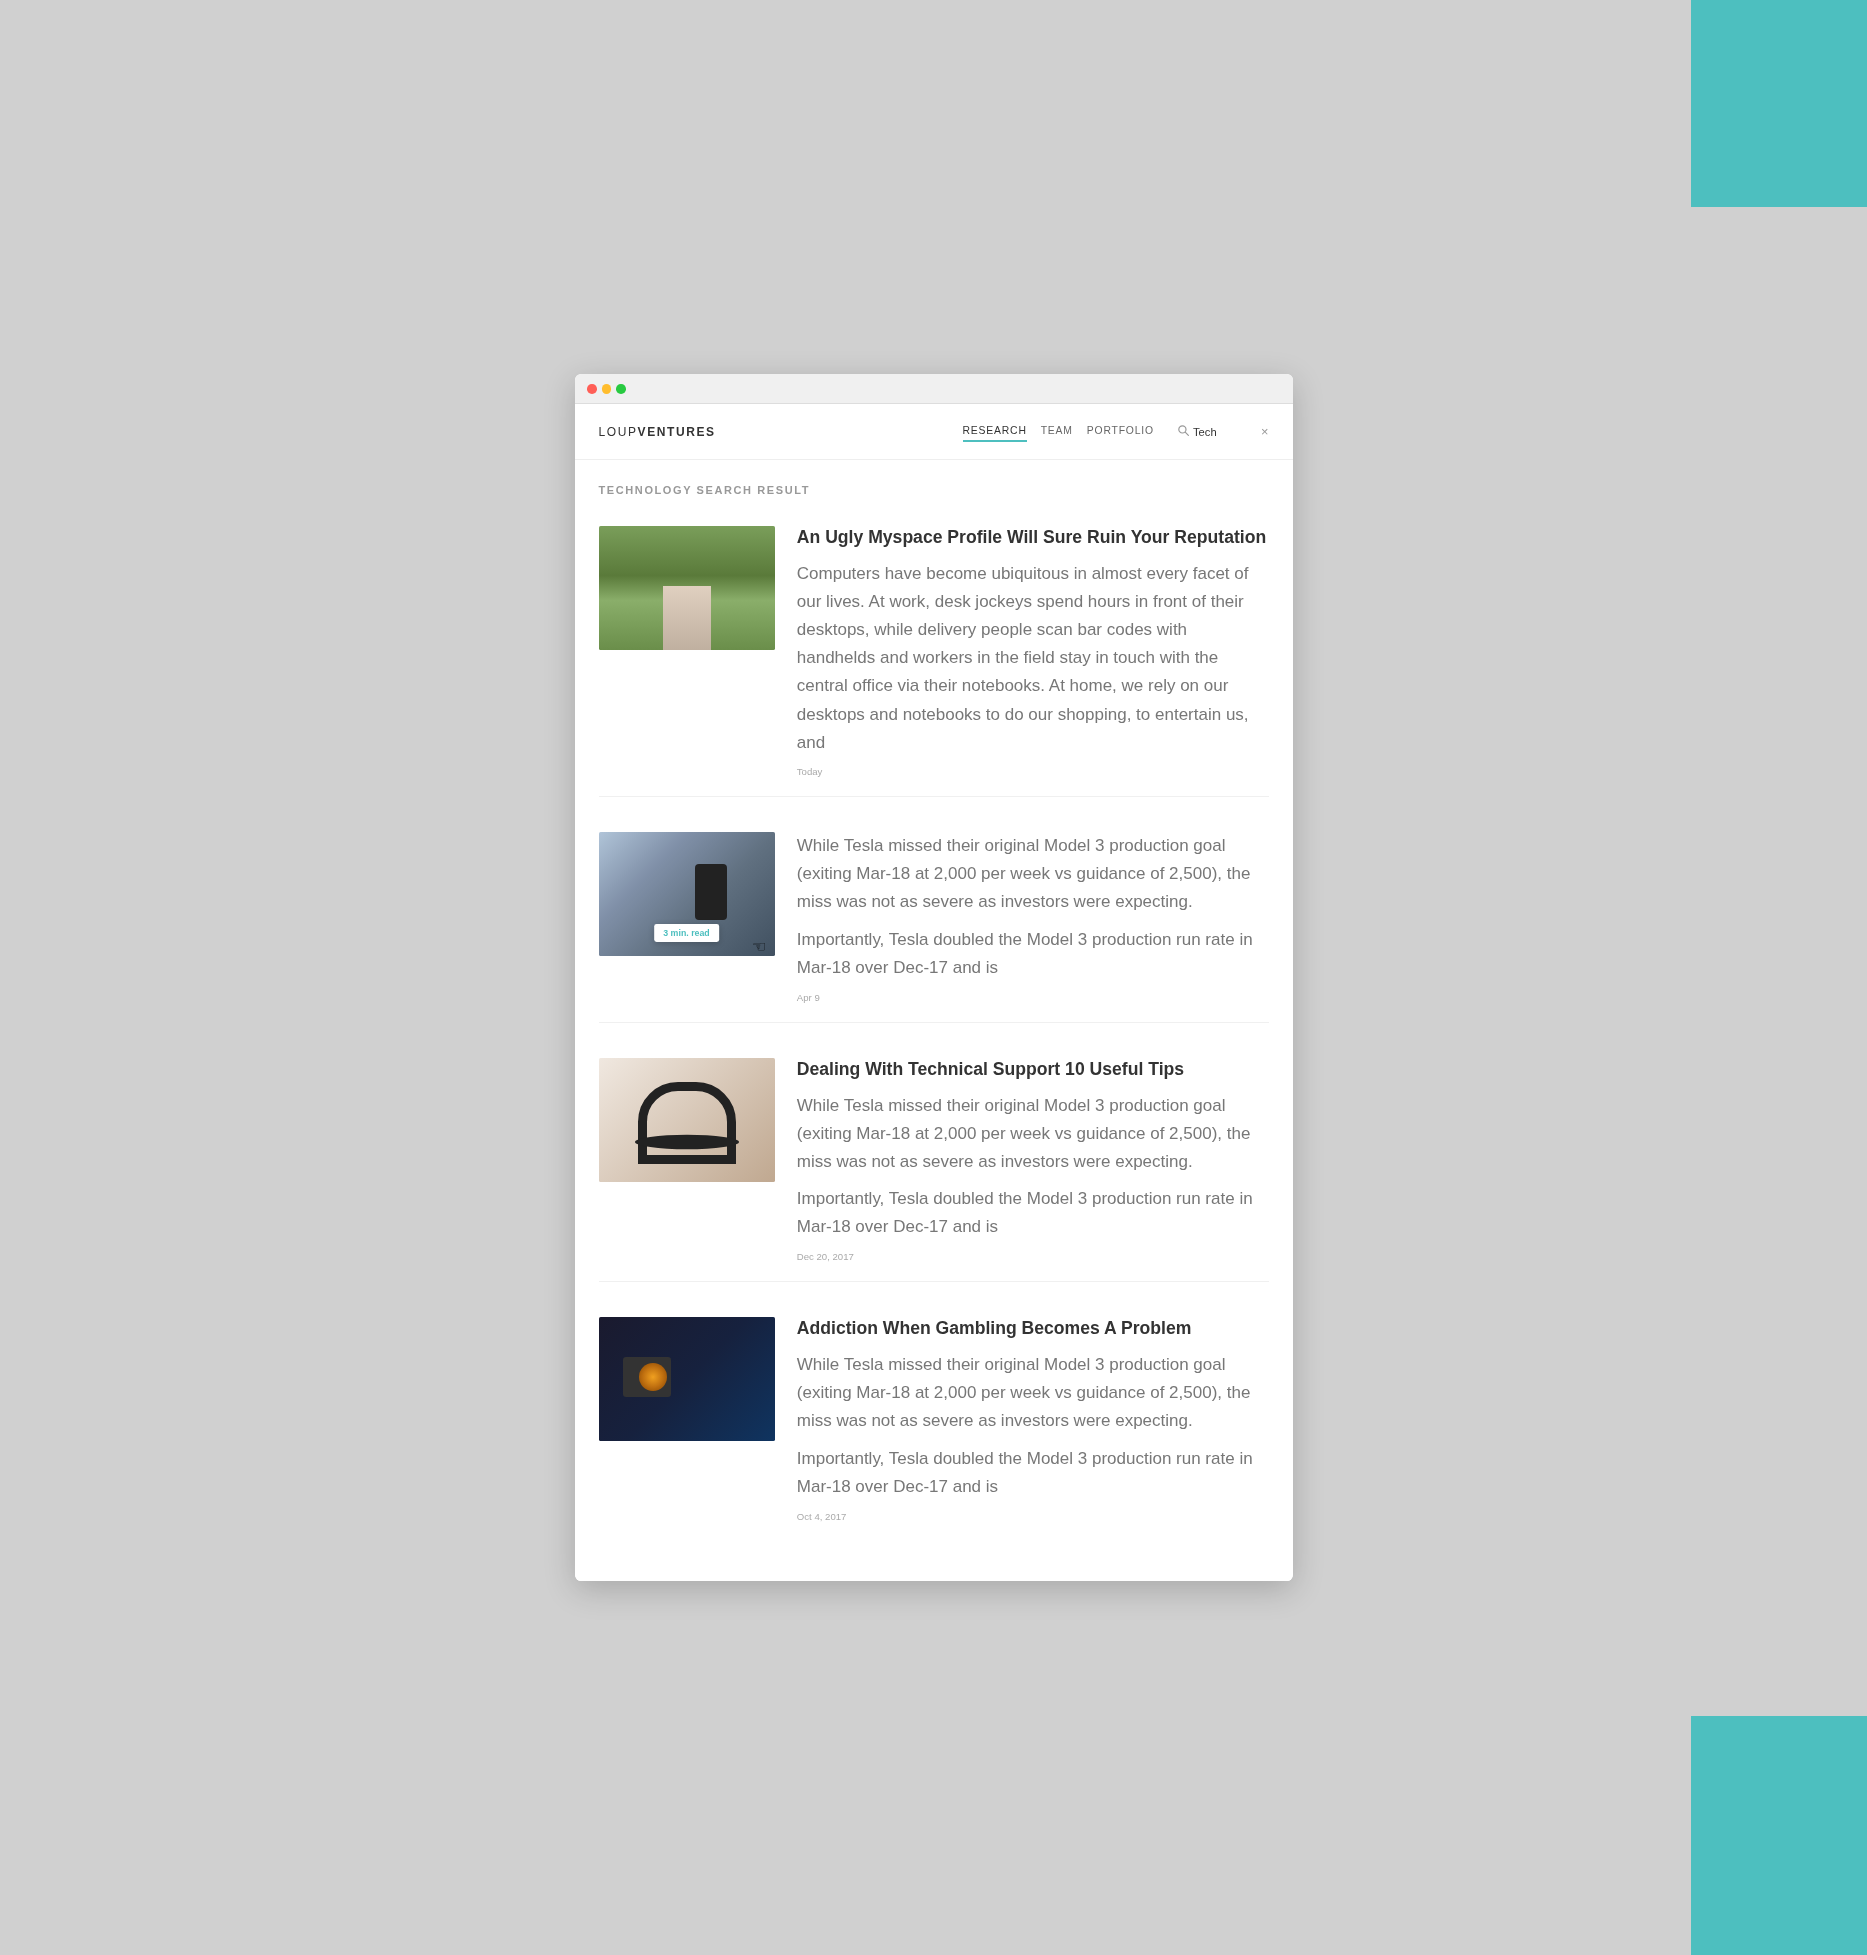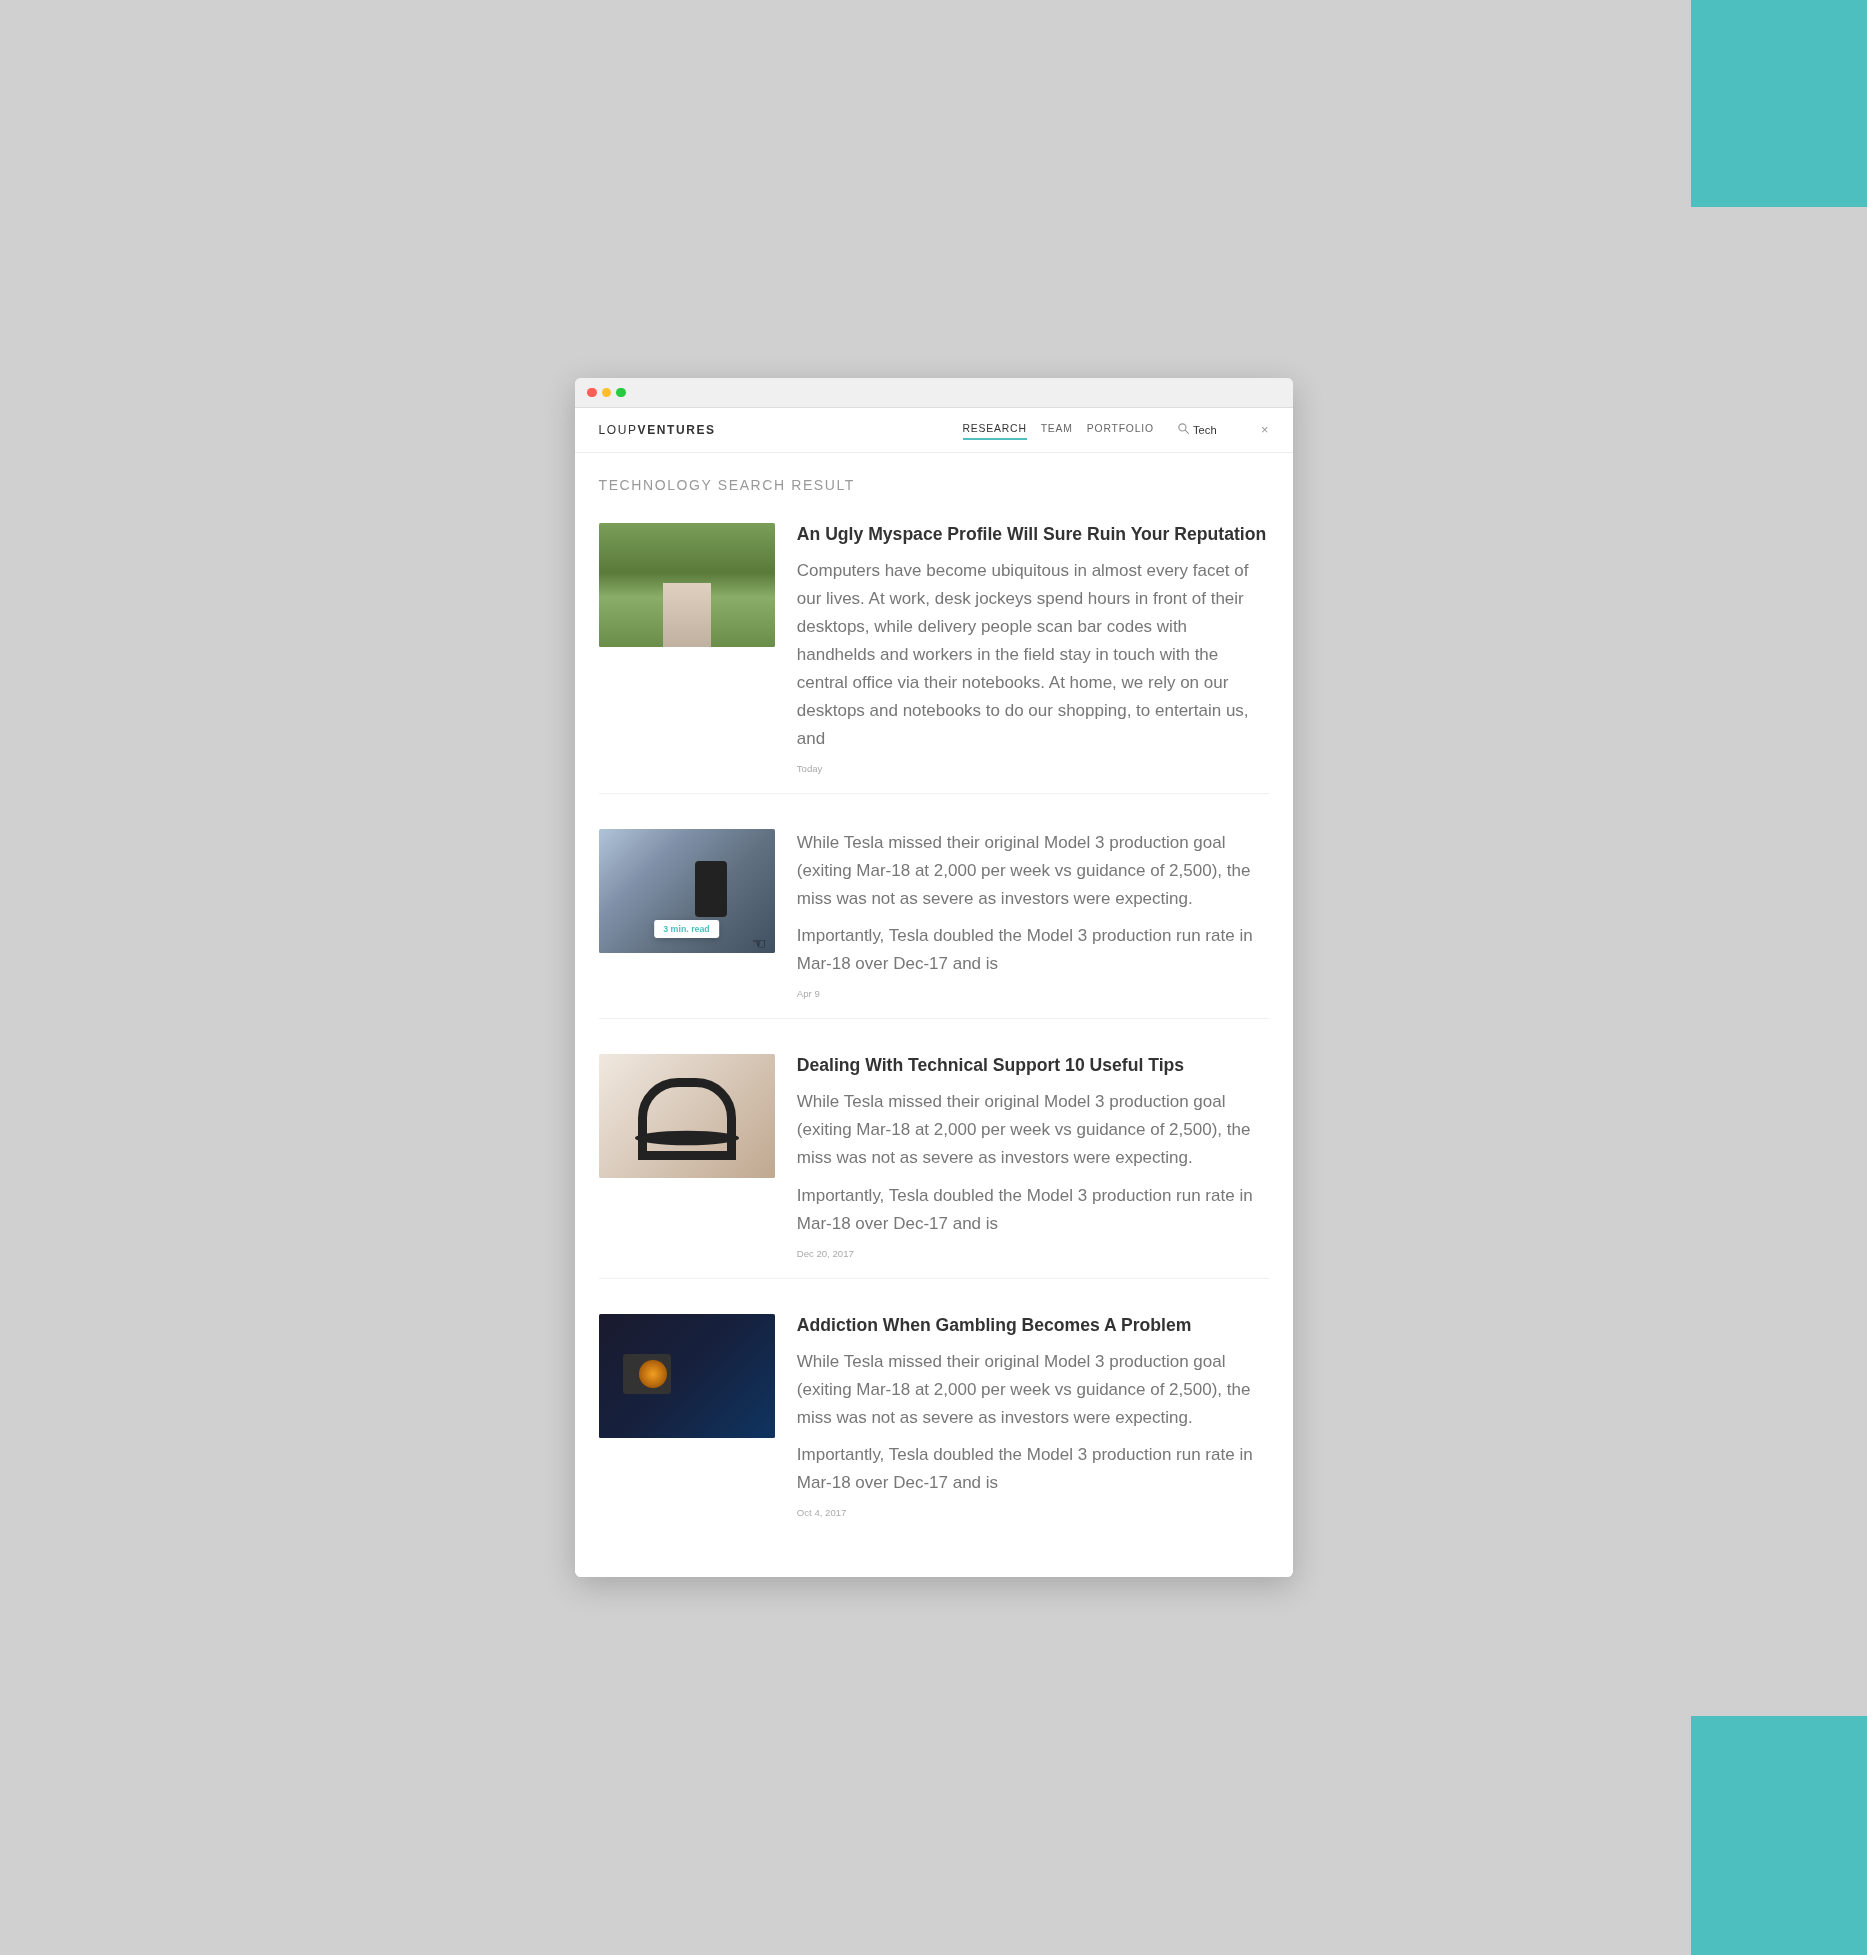--- a/index.html
+++ b/index.html
@@ -68,21 +68,21 @@
     .dot-red { background: #ff5f57; }
     .dot-yellow { background: #ffbd2e; }
     .dot-green { background: #28ca41; }
 
     
     .nav-bar {
       background: #fff;
       padding: 0 24px;
       display: flex;
       align-items: center;
-      height: 45px;
+      height: 56px;
       border-bottom: 0.8px solid #eee;
     }
 
     .logo {
       font-size: 12px;
       font-weight: 400;
       letter-spacing: 1.6px;
       color: #333;
       text-transform: uppercase;
       margin-right: auto;
@@ -144,22 +144,22 @@
       font-size: 12.8px;
     }
 
     
     .content {
       padding: 24px 24px 40px;
       background: #fff;
     }
 
     .section-label {
-      font-size: 14px;
-      font-weight: 400;
+      font-size: 11px;
+      font-weight: 700;
       letter-spacing: 1.6px;
       color: #999;
       text-transform: uppercase;
       margin-bottom: 11px;
     }
 
     
     .article-list {
       display: flex;
       flex-direction: column;

